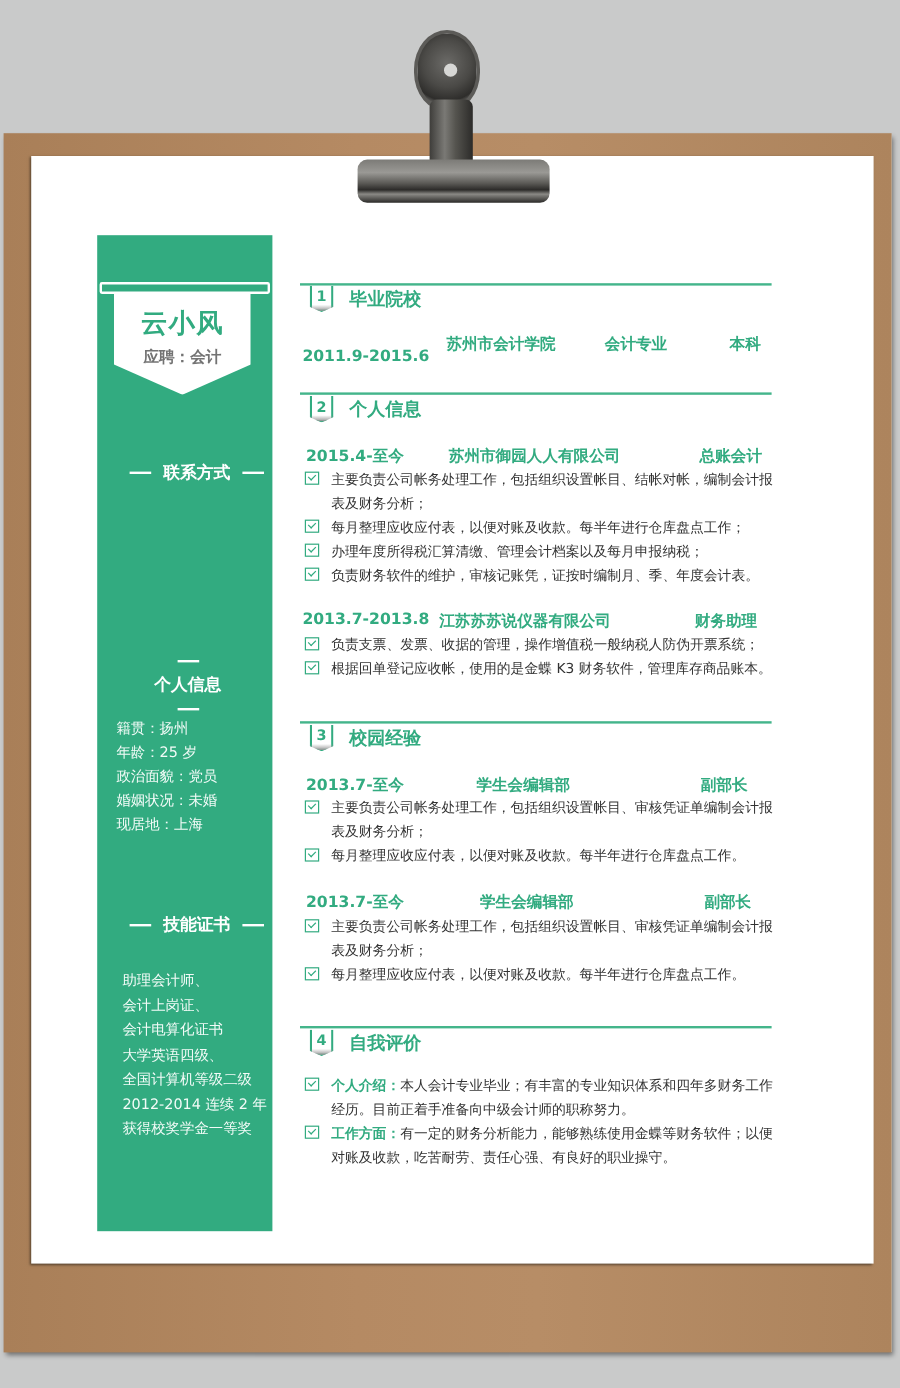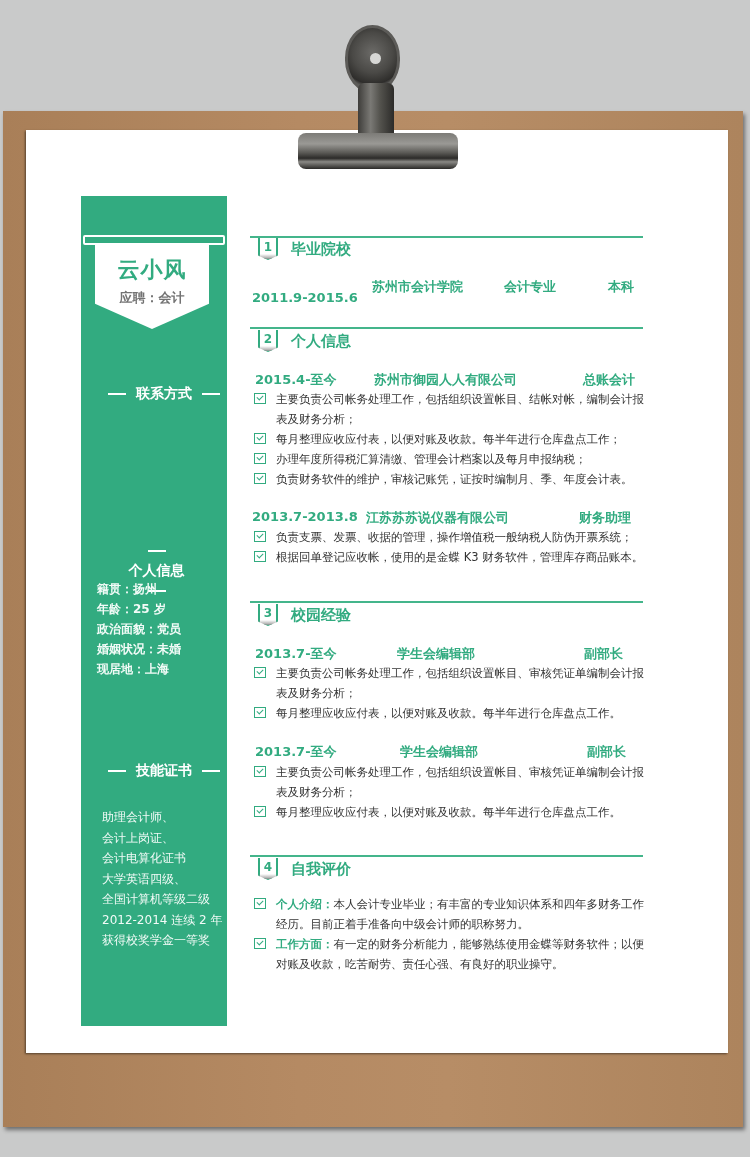--- a/index.html
+++ b/index.html
@@ -126,21 +126,21 @@
     <span class="dash"></span>
     <span>联系方式</span>
     <span class="dash"></span>
   </div>
 
   <div class="side-head" style="top:354px;flex-direction:column;">
     <span class="dash"></span>
     <span>个人信息</span>
     <span class="dash"></span>
   </div>
-  <div class="side-list" style="top:383px;font-weight:bold;">
+  <div class="side-list" style="top:401px;">
     <div>籍贯：扬州</div>
     <div>年龄：25 岁</div>
     <div>政治面貌：党员</div>
     <div>婚姻状况：未婚</div>
     <div>现居地：上海</div>
   </div>
 
   <div class="side-head" style="top:566px;">
     <span class="dash"></span>
     <span>技能证书</span>

